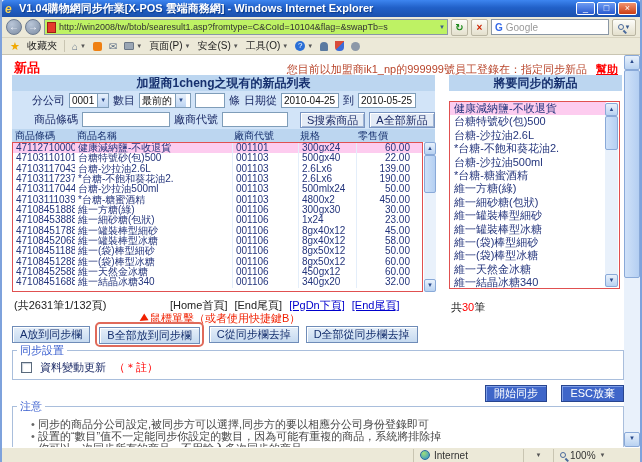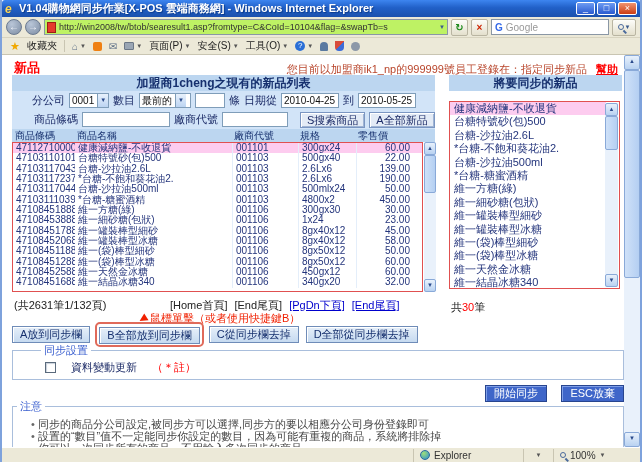--- a/index.html
+++ b/index.html
@@ -122,22 +122,22 @@
 
   .btnrow { position:absolute; left:10px; top:270px; display:flex; align-items:center; }
   .abtn { height:17px; border:1px solid #6f8cb8; background:linear-gradient(#e6eff9,#c6daf0);
     color:#16306e; font-size:11px; line-height:15px; padding:0 7px; margin-right:7px;
     box-shadow:inset 1px 1px 0 #fff; }
   .hl { border:2px solid #e06a5a; border-radius:5px; padding:1px 2px; margin:-3px 5px -3px -2px; }
   .hl .abtn { margin-right:0; }
 
   fieldset { position:absolute; border:1px solid #a9bedc; }
   legend { font-size:11px; color:#3a5fcf; padding:0 3px; margin-left:4px; }
-  .syncfs { left:10px; top:288px; width:612px; height:37px;padding-left:24px; }
-  .chkrow { display:flex; align-items:center; gap:15px; padding:2px 0 0 8px; font-size:11px; color:#1b2a66; }
+  .syncfs { left:10px; top:288px; width:612px; height:37px; }
+  .chkrow { display:flex; align-items:center; gap:8px; padding:2px 0 0 8px; font-size:11px; color:#1b2a66; }
   .chk { width:11px; height:11px; background:#fff; border:1px solid #5a6a7c; box-shadow:inset 1px 1px 1px #c8d0da; }
   .rednote { color:#f00; }
 
   .startbtns { position:absolute; left:0; top:328px; width:622px; text-align:right; }
   .pbtn { display:inline-block; height:17px; min-width:54px; background:#3f66c9; color:#fff;
     border:1px solid #28458f; box-shadow:inset 1px 1px 0 #7f9fe8; font-size:11px;
     line-height:15px; padding:0 8px; text-align:center; margin-left:10px; }
 
   .noticefs { left:10px; top:344px; width:612px; height:70px; }
   .bullets { padding:4px 0 0 18px; }
@@ -486,21 +486,21 @@
       <span class="sbtn up">▲</span>
       <span class="sthumb"></span>
       <span class="sbtn dn">▼</span>
     </div>
   </div>
 
   <div class="statusbar">
     <div class="sbsec sb1"></div>
     <div class="sbsec sb2">
       <span class="globe"></span>
-      <span>Explorer</span>
+      <span>Internet</span>
     </div>
     <div class="sbsec sb3">
       <span class="tinycaret">▼</span>
     </div>
     <div class="sbsec sb4">
       <span class="zmag"></span>
       <span>100%</span>
       <span class="tinycaret">▼</span>
     </div>
   </div>

